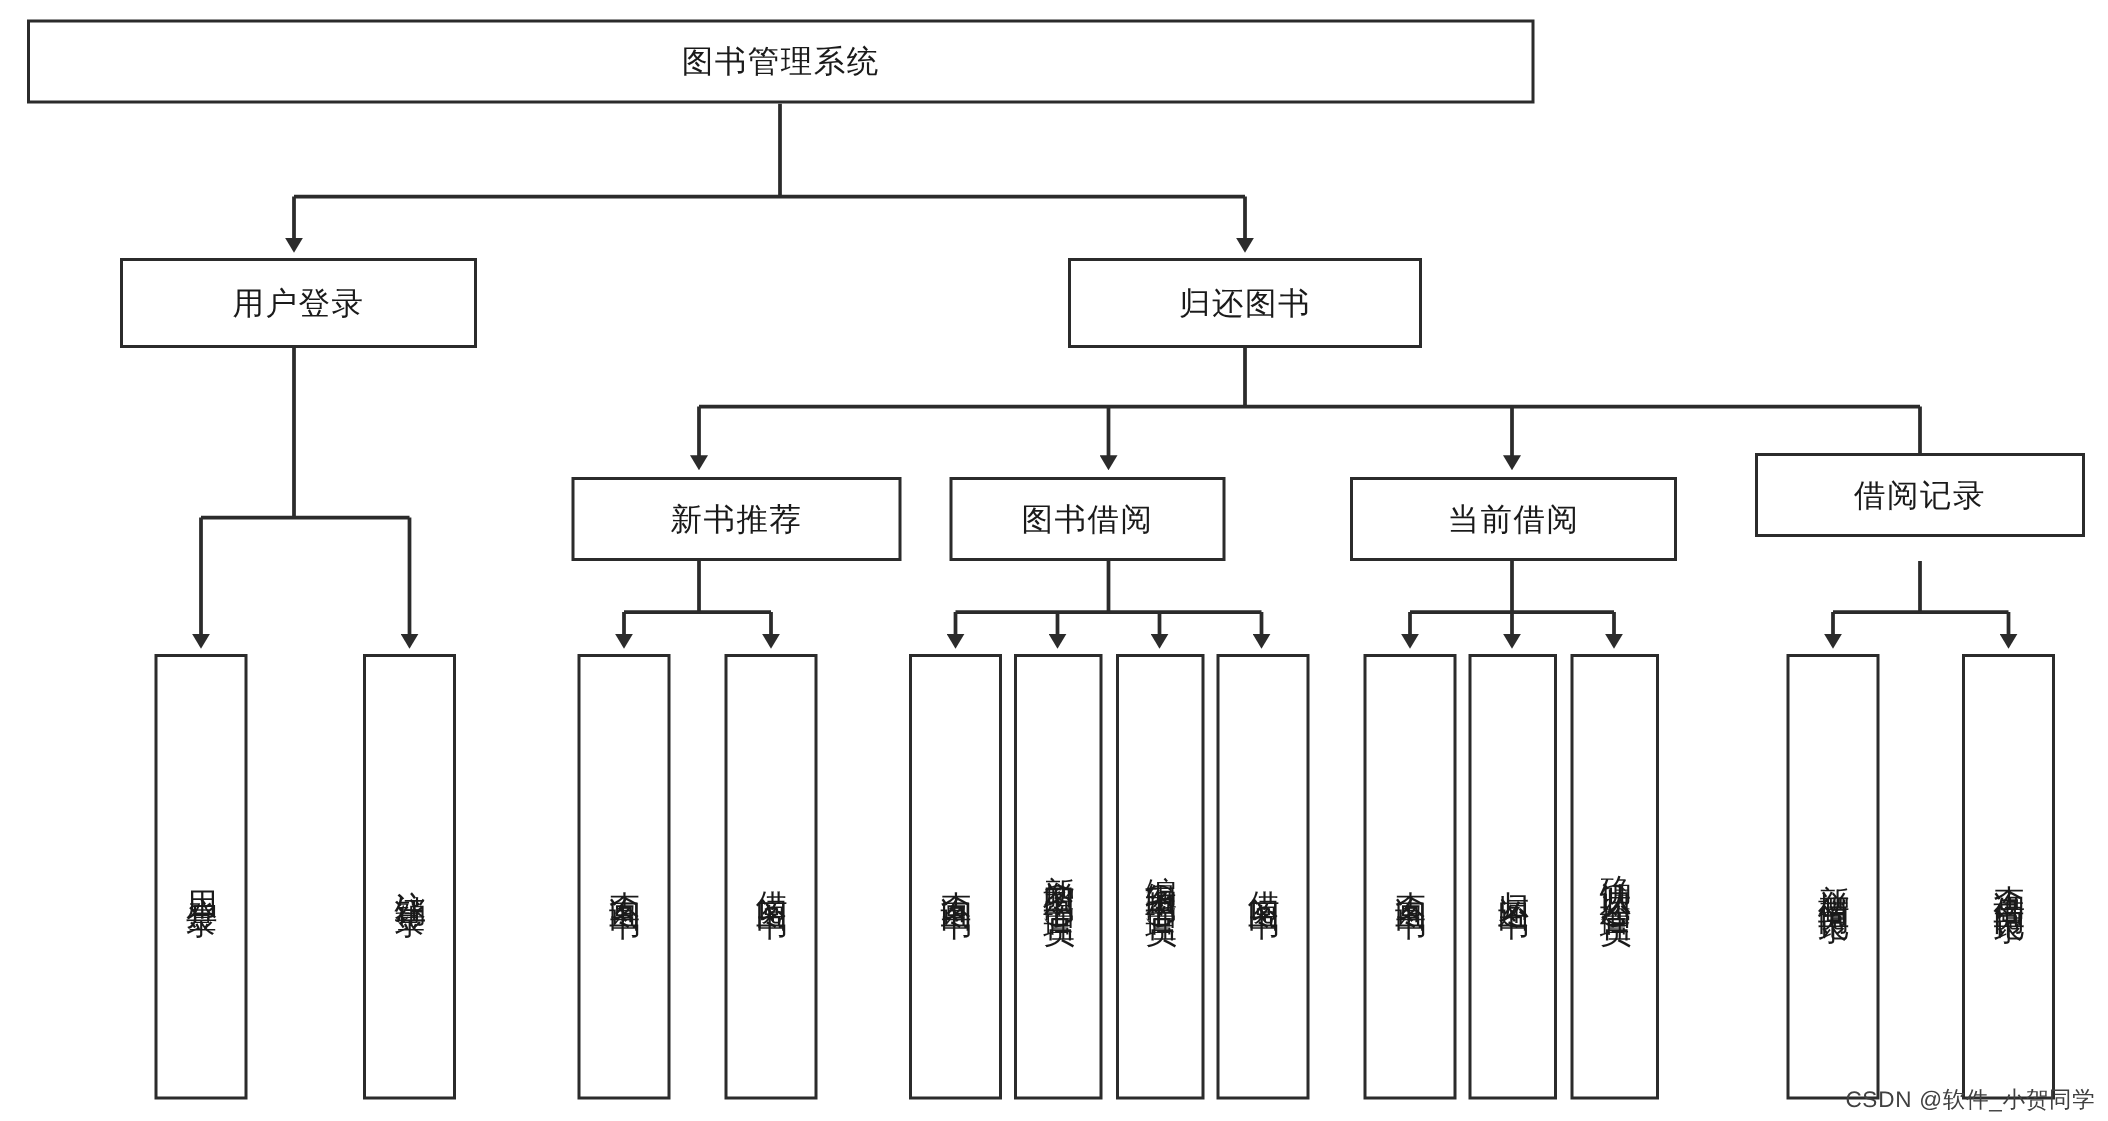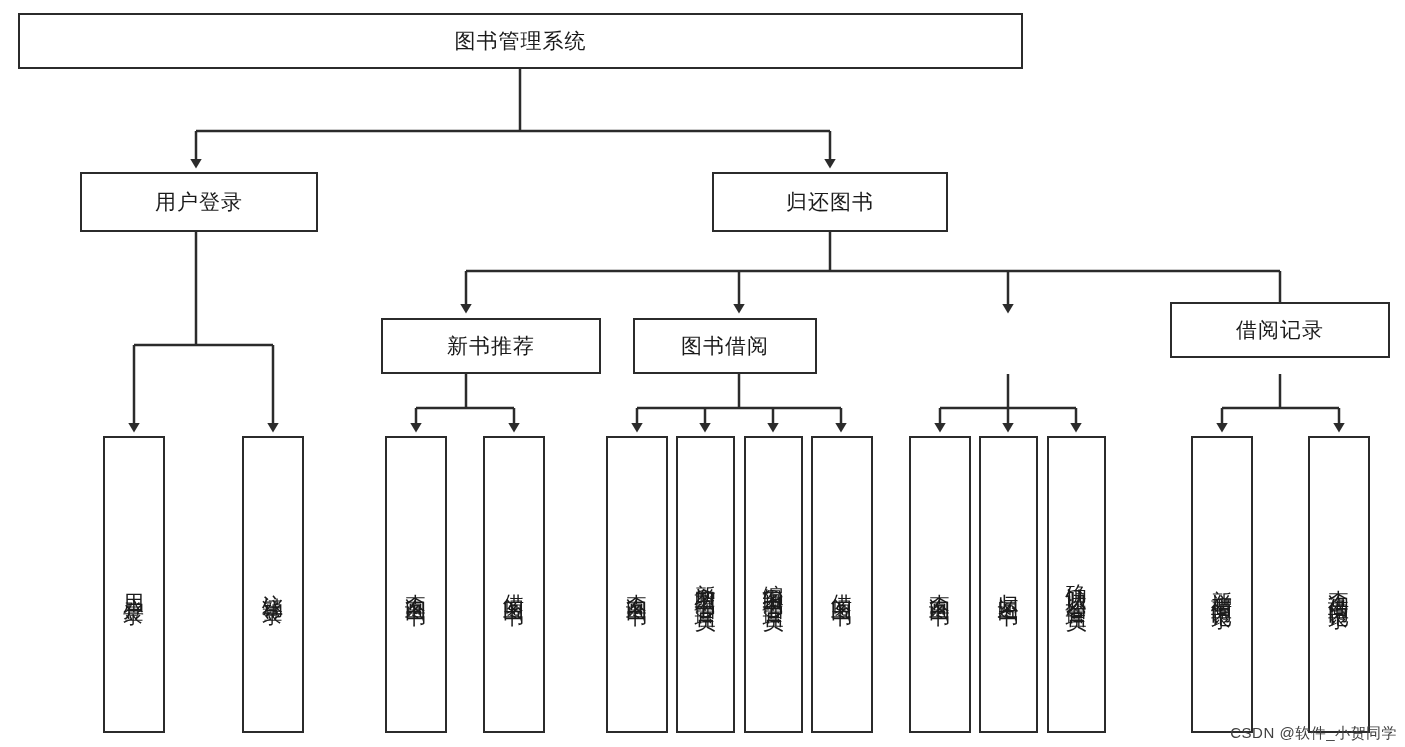--- a/index.html
+++ b/index.html
@@ -71,20 +71,21 @@
     </g>
   </svg>
 
   <div class="node h root" style="left:18px;top:13px;width:1005px;height:56px;">图书管理系统</div>
 
   <div class="node h" style="left:80px;top:172px;width:238px;height:60px;">用户登录</div>
   <div class="node h" style="left:712px;top:172px;width:236px;height:60px;">归还图书</div>
 
   <div class="node h" style="left:357px;top:318px;width:220px;height:56px;margin-left:24px;">新书推荐</div>
   <div class="node h" style="left:633px;top:318px;width:184px;height:56px;">图书借阅</div>
+  <div class="node h" style="left:900px;top:318px;width:218px;height:56px;">当前借阅</div>
   <div class="node h" style="left:1170px;top:302px;width:220px;height:56px;">借阅记录</div>
 
   <div class="node v" style="left:103px;top:436px;width:62px;height:297px;">
     <span>用户登录</span>
   </div>
   <div class="node v" style="left:242px;top:436px;width:62px;height:297px;">
     <span>注销登录</span>
   </div>
 
   <div class="node v" style="left:385px;top:436px;width:62px;height:297px;">

